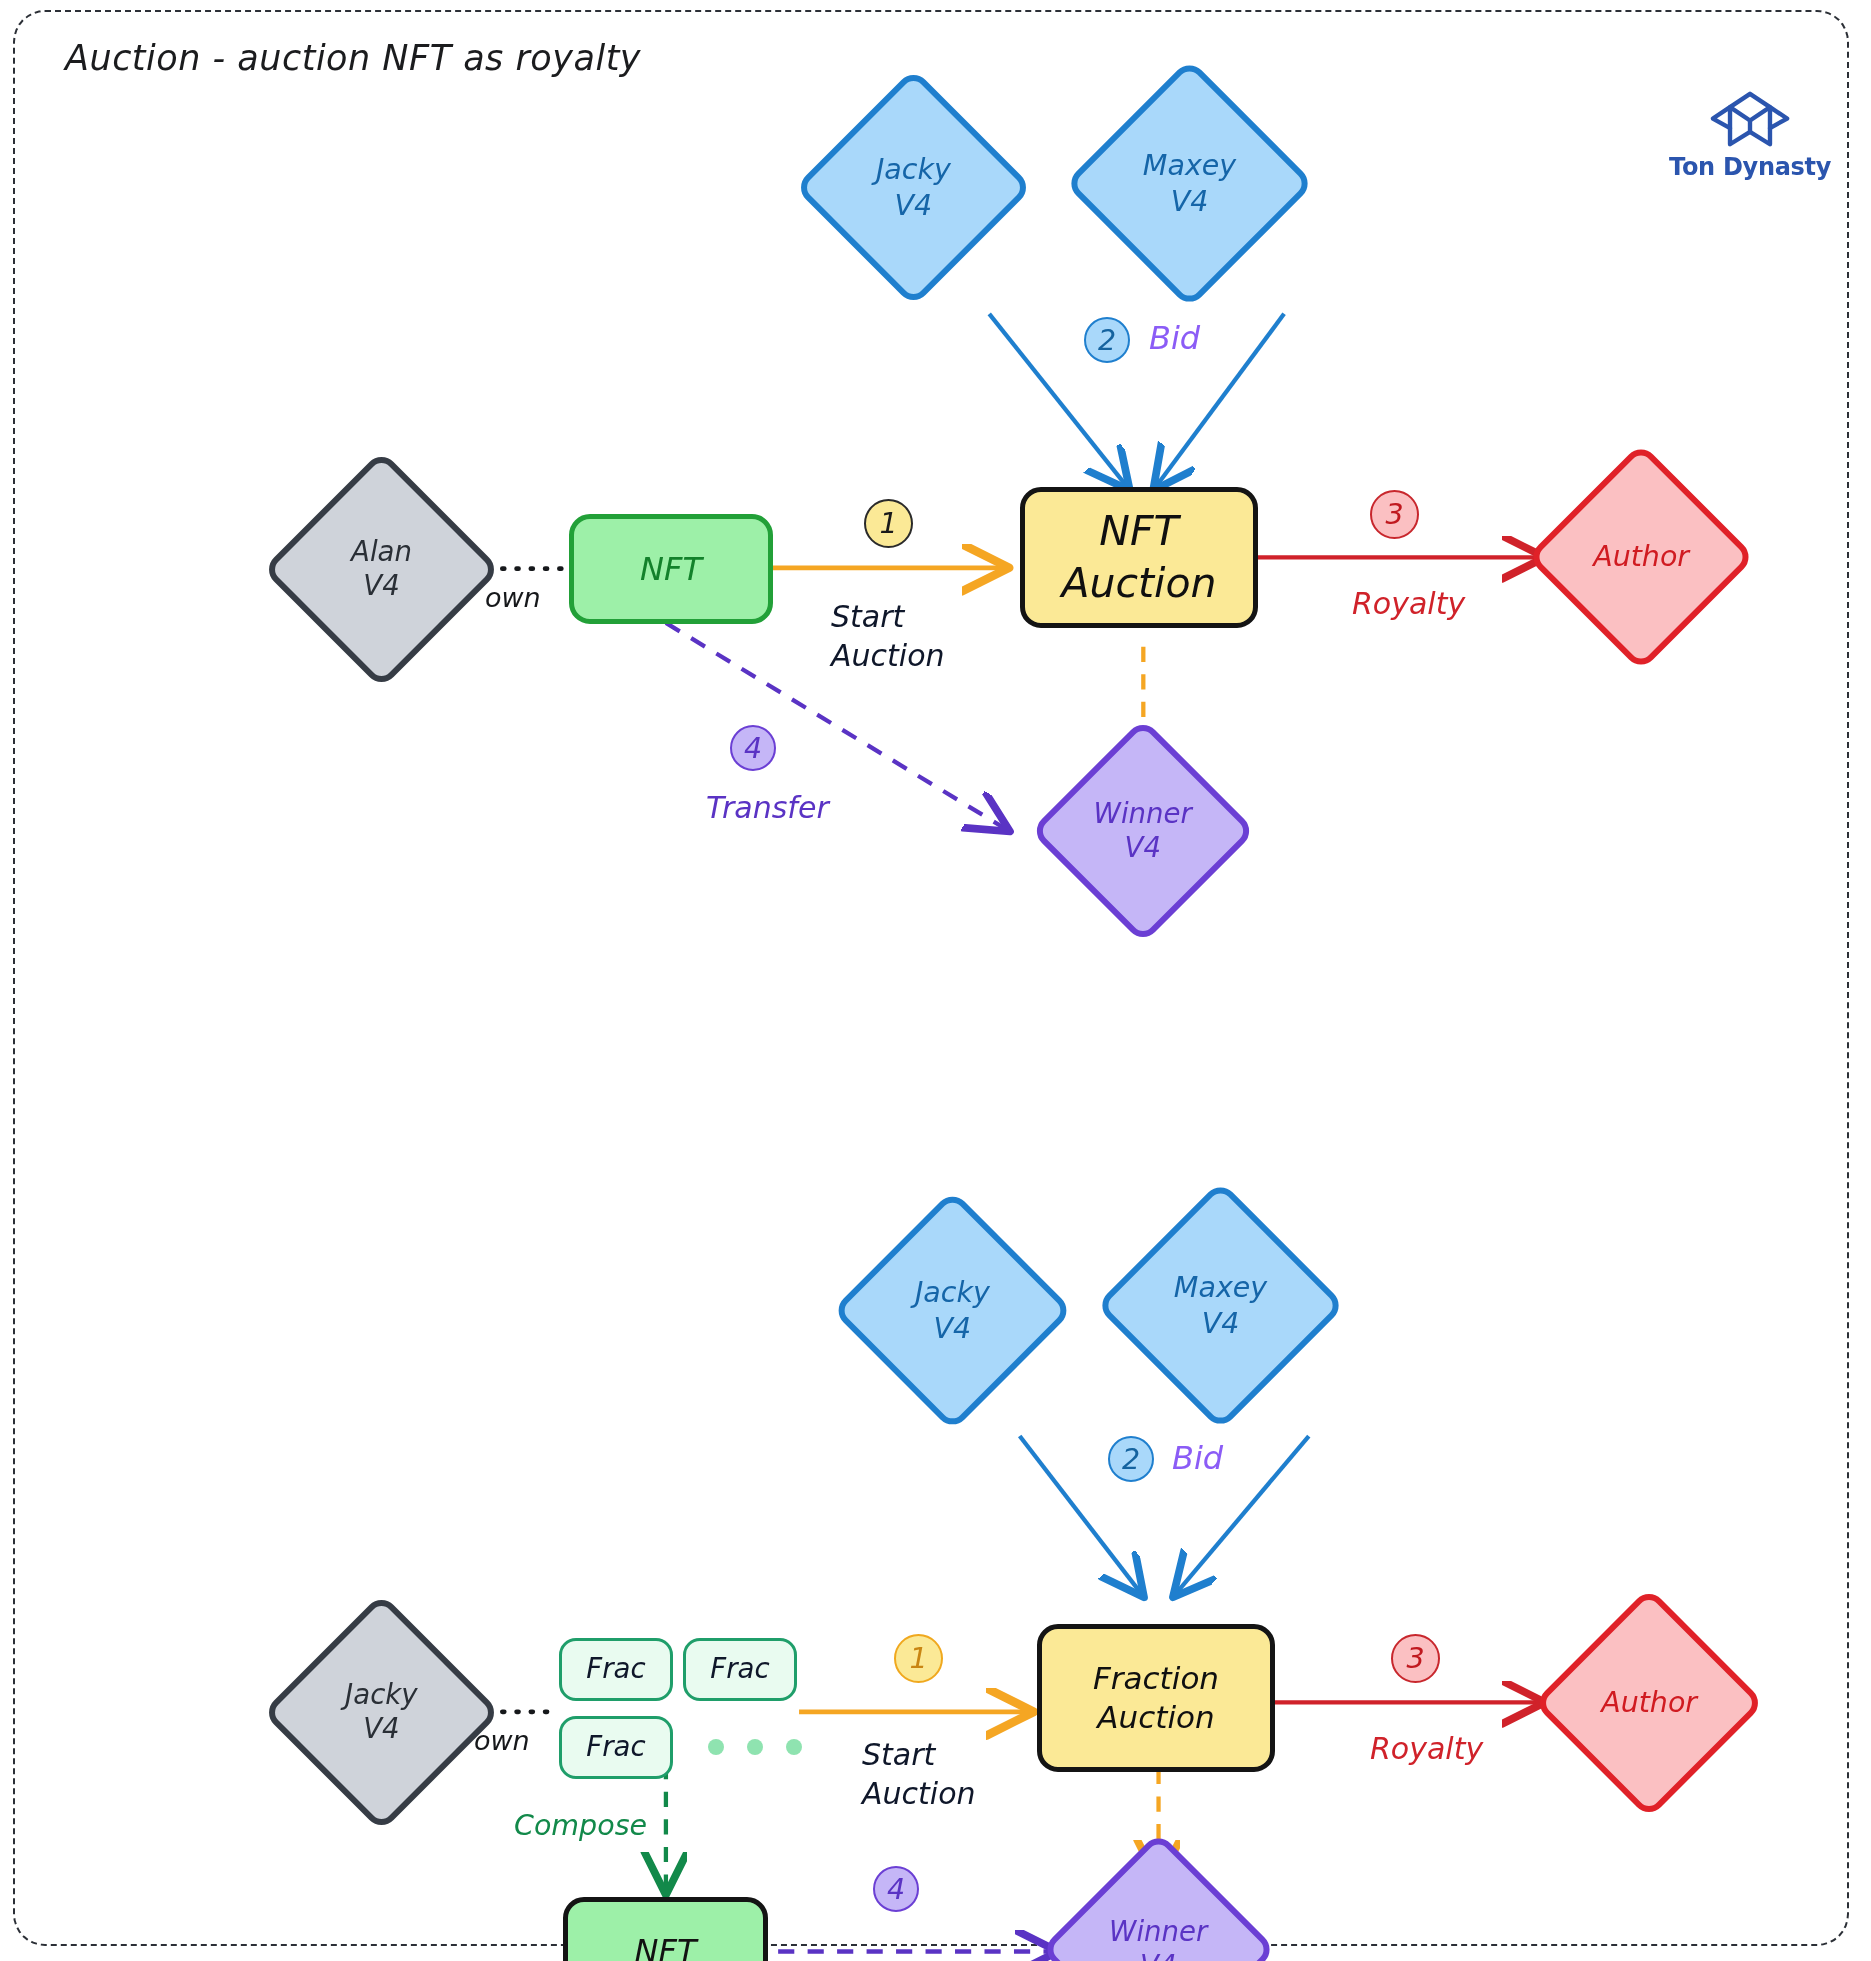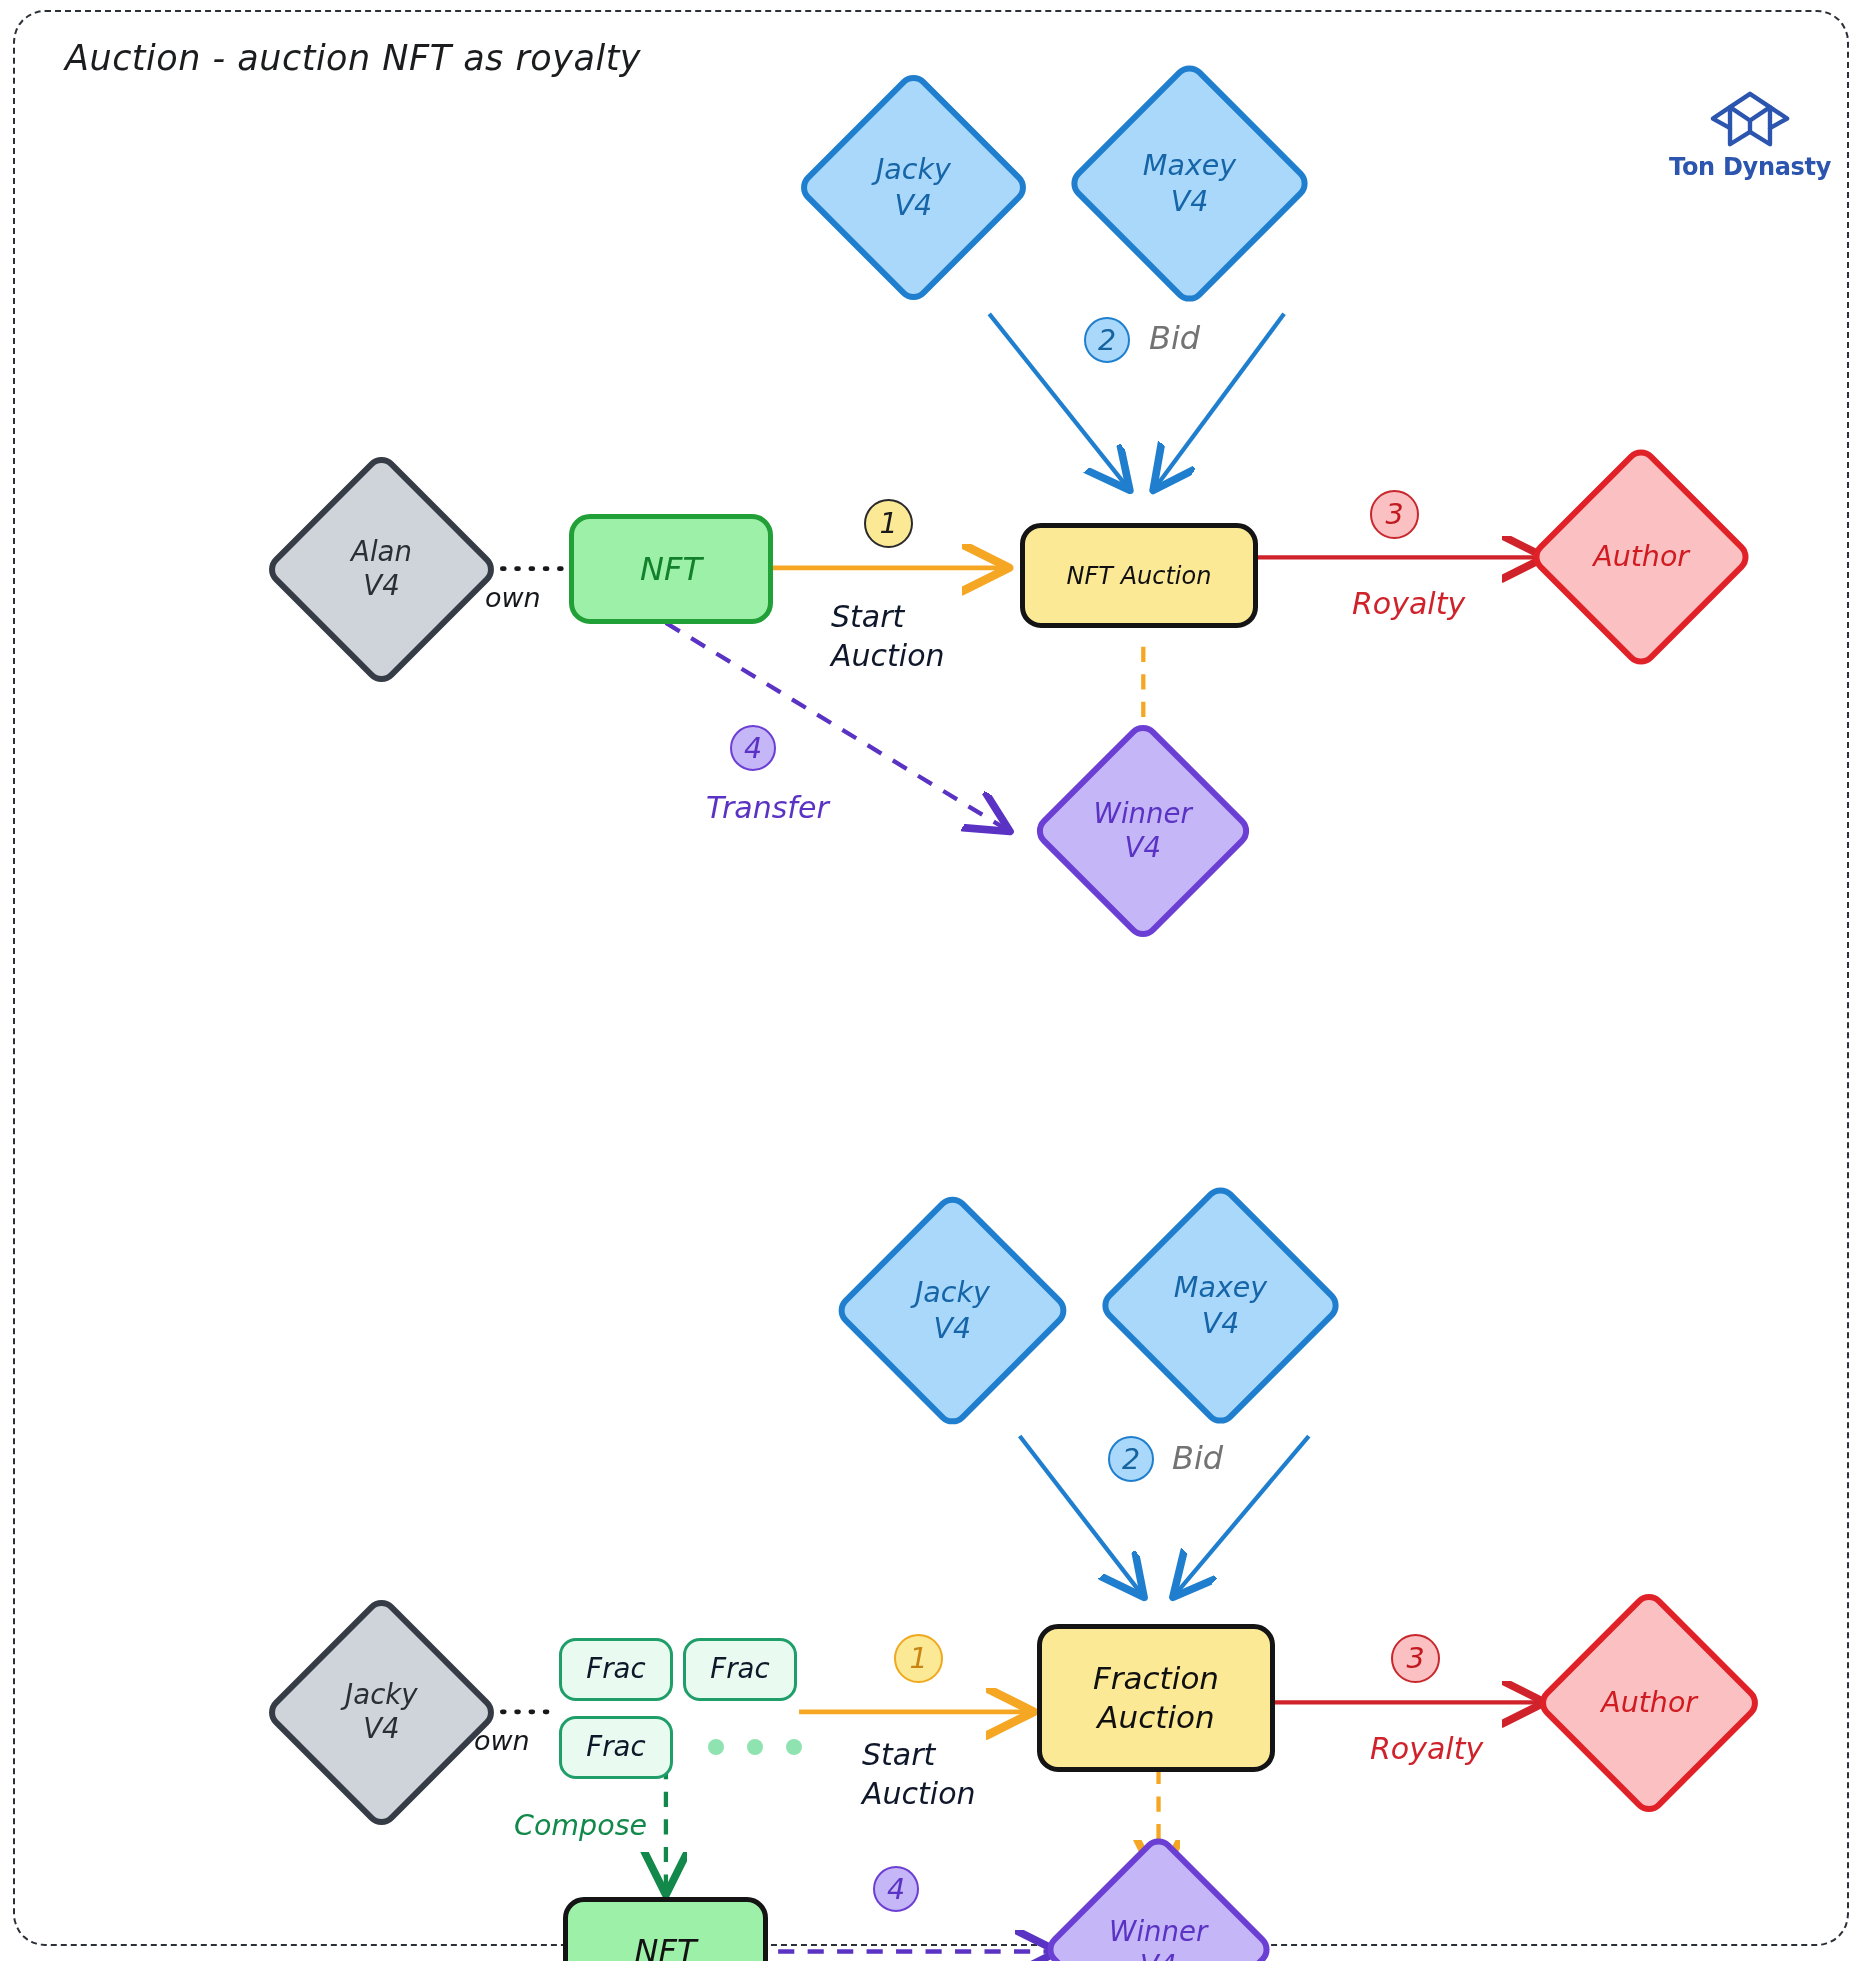--- a/index.html
+++ b/index.html
@@ -70,21 +70,21 @@
   .bg-yellow{background:#fbe996;border:2.9px solid #2a2a2a;color:#1a1a1a;}
   .bg-blue{background:#a9d8fa;border:2.9px solid #1f7fce;color:#15639f;}
   .bg-red{background:#fbc0c2;border:2.9px solid #c8272d;color:#c0191f;}
   .bg-purple{background:#c5b6f7;border:2.9px solid #6b3fd4;color:#5a33c4;}
 
   
   .elabel{position:absolute;font-style:italic;white-space:nowrap;line-height:1.3;}
   .l-black{color:#16181b;}
   .l-orange{color:#0f172a;}
   .l-red{color:#d0222a;}
-  .l-blue{color:#737373;}
+  .l-blue{color:#8b5cf6;}
   .l-purple{color:#5a33c4;}
   .l-green{color:#12894a;}
 
   
   .dots{position:absolute;display:flex;gap:23px;align-items:center;}
   .dots i{display:block;width:16px;height:16px;border-radius:50%;background:#8fe3b0;}
 
   
   .logo{position:absolute;display:flex;flex-direction:column;align-items:center;}
   .logo-text{
@@ -193,21 +193,21 @@
   <div class="node rbox b-green" style="left:569px;top:514px;width:204px;height:110px;font-size:32px;">
     <span>NFT</span>
   </div>
 
   <div class="badge bg-yellow" style="left:864px;top:499px;width:49px;height:49px;">1</div>
   <div class="elabel l-orange" style="left:831px;top:597px;font-size:30px;">
     <span>Start</span><br>
     <span>Auction</span>
   </div>
 
-  <div class="node rbox b-yellow" style="left:1020px;top:487px;width:238px;height:105px;font-size:24px;margin-top:36px;">
+  <div class="node rbox b-yellow" style="left:1020px;top:487px;width:238px;height:141px;font-size:41px;">
     <span>NFT Auction</span>
   </div>
 
   <div class="badge bg-red" style="left:1370px;top:490px;width:49px;height:49px;">3</div>
   <div class="elabel l-red" style="left:1352px;top:584px;font-size:30px;">Royalty</div>
 
   <div class="node diamond d-red" style="left:1560px;top:476px;width:162px;height:162px;">
     <div class="dlabel" style="font-size:28.5px;">Author</div>
   </div>
 

